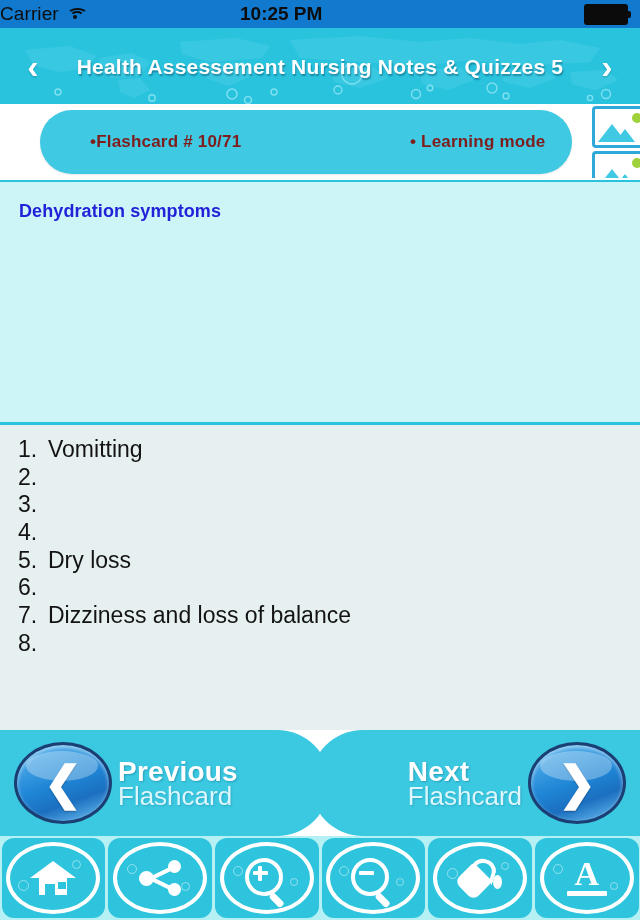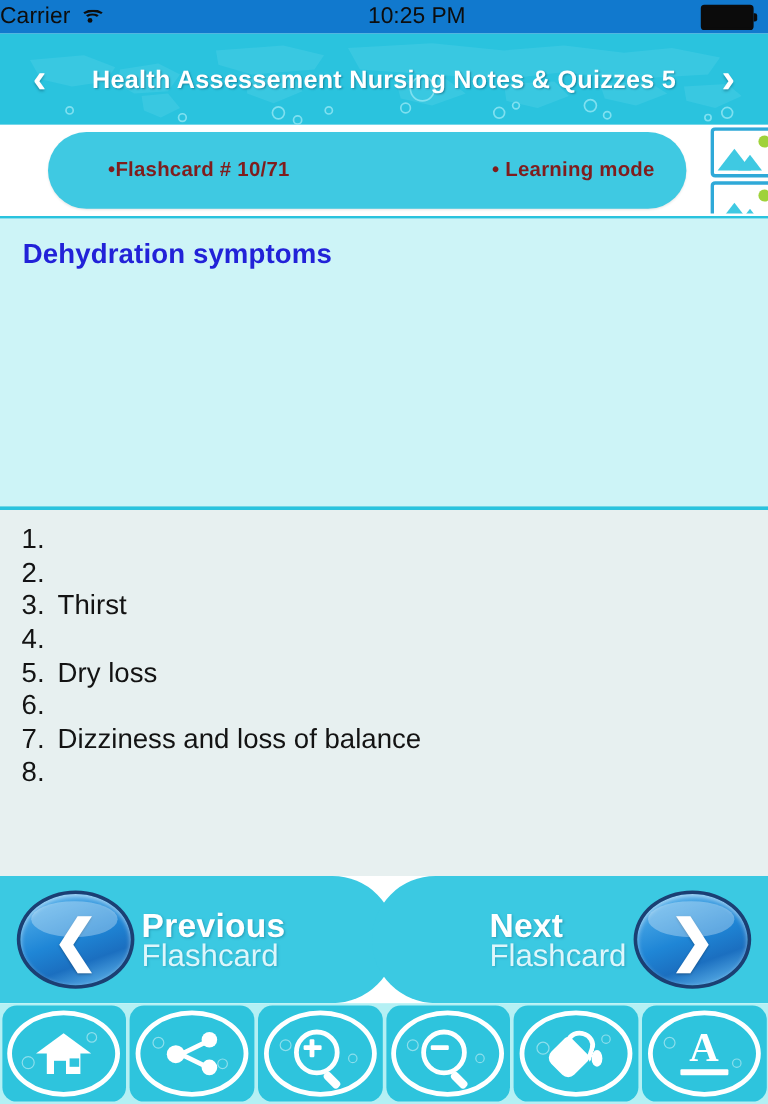--- a/index.html
+++ b/index.html
@@ -21,21 +21,21 @@
     font-size:19px;
   }
   .sb-left{display:flex;align-items:center;gap:7px;width:240px;}
   .sb-carrier{font-size:19px;color:#0d0d0d;letter-spacing:.1px;}
   .wifi-icon{display:block;width:20px;height:15px;position:relative;}
   .wifi-icon i{position:absolute;display:block;border:2.2px solid #0d0d0d;border-bottom-color:transparent;
     border-left-color:transparent;border-right-color:transparent;border-radius:50% 50% 0 0;}
   .wifi-icon i.a{width:17px;height:9px;left:1px;top:1px;}
   .wifi-icon i.b{width:10px;height:6px;left:4.5px;top:4.5px;}
   .wifi-icon i.c{width:4px;height:4px;left:7.5px;top:8.5px;background:#0d0d0d;border-radius:50%;border:0;}
-  .sb-center{flex:1;text-align:right;font-size:19px;font-weight:400;color:#0d0d0d;}
+  .sb-center{flex:1;text-align:left;font-size:19px;font-weight:700;color:#0d0d0d;}
   .sb-right{width:240px;display:flex;justify-content:flex-end;align-items:center;padding-right:12px;}
   .battery{width:40px;height:17px;border:2px solid #0b0b0b;border-radius:3px;position:relative;background:#0b0b0b;}
   .battery:after{content:"";position:absolute;right:-5px;top:5px;width:3px;height:7px;background:#0b0b0b;border-radius:0 2px 2px 0;}
 
   
   .header{
     position:absolute;left:0;top:28px;width:640px;height:76px;
     background:#2ac3de;
     overflow:hidden;
   }
@@ -87,21 +87,21 @@
   .thumb .sun{position:absolute;right:5px;top:4px;width:10px;height:10px;border-radius:50%;background:#9fd23a;}
 
   
   .qarea{
     position:absolute;left:0;top:180px;width:640px;height:242px;
     background:#cdf4f7;
     border-top:2px solid #2ac3de;
   }
   .qtext{
     position:absolute;left:19px;top:14px;right:4px;
-    color:#2222d8;font-size:23px;font-weight:700;line-height:30px;
+    color:#2222d8;font-size:18px;font-weight:700;line-height:30px;
     letter-spacing:.1px;
   }
 
   
   .aarea{
     position:absolute;left:0;top:422px;width:640px;height:308px;
     background:#e7f0f0;
     border-top:3px solid #2ac3de;
     border-bottom:3px solid #2ac3de;
     overflow:hidden;
@@ -297,27 +297,27 @@
   </div>
 
   <div class="qarea">
     <div class="qtext">Dehydration symptoms</div>
   </div>
 
   <div class="aarea">
     <div class="alist">
       <div class="aitem">
         <span class="num">1.</span>
+        <span class="txt">Vomitting</span>
       </div>
       <div class="aitem">
         <span class="num">2.</span>
       </div>
       <div class="aitem">
         <span class="num">3.</span>
-        <span class="txt">Thirst</span>
       </div>
       <div class="aitem">
         <span class="num">4.</span>
       </div>
       <div class="aitem">
         <span class="num">5.</span>
         <span class="txt">Dry loss</span>
       </div>
       <div class="aitem">
         <span class="num">6.</span>

